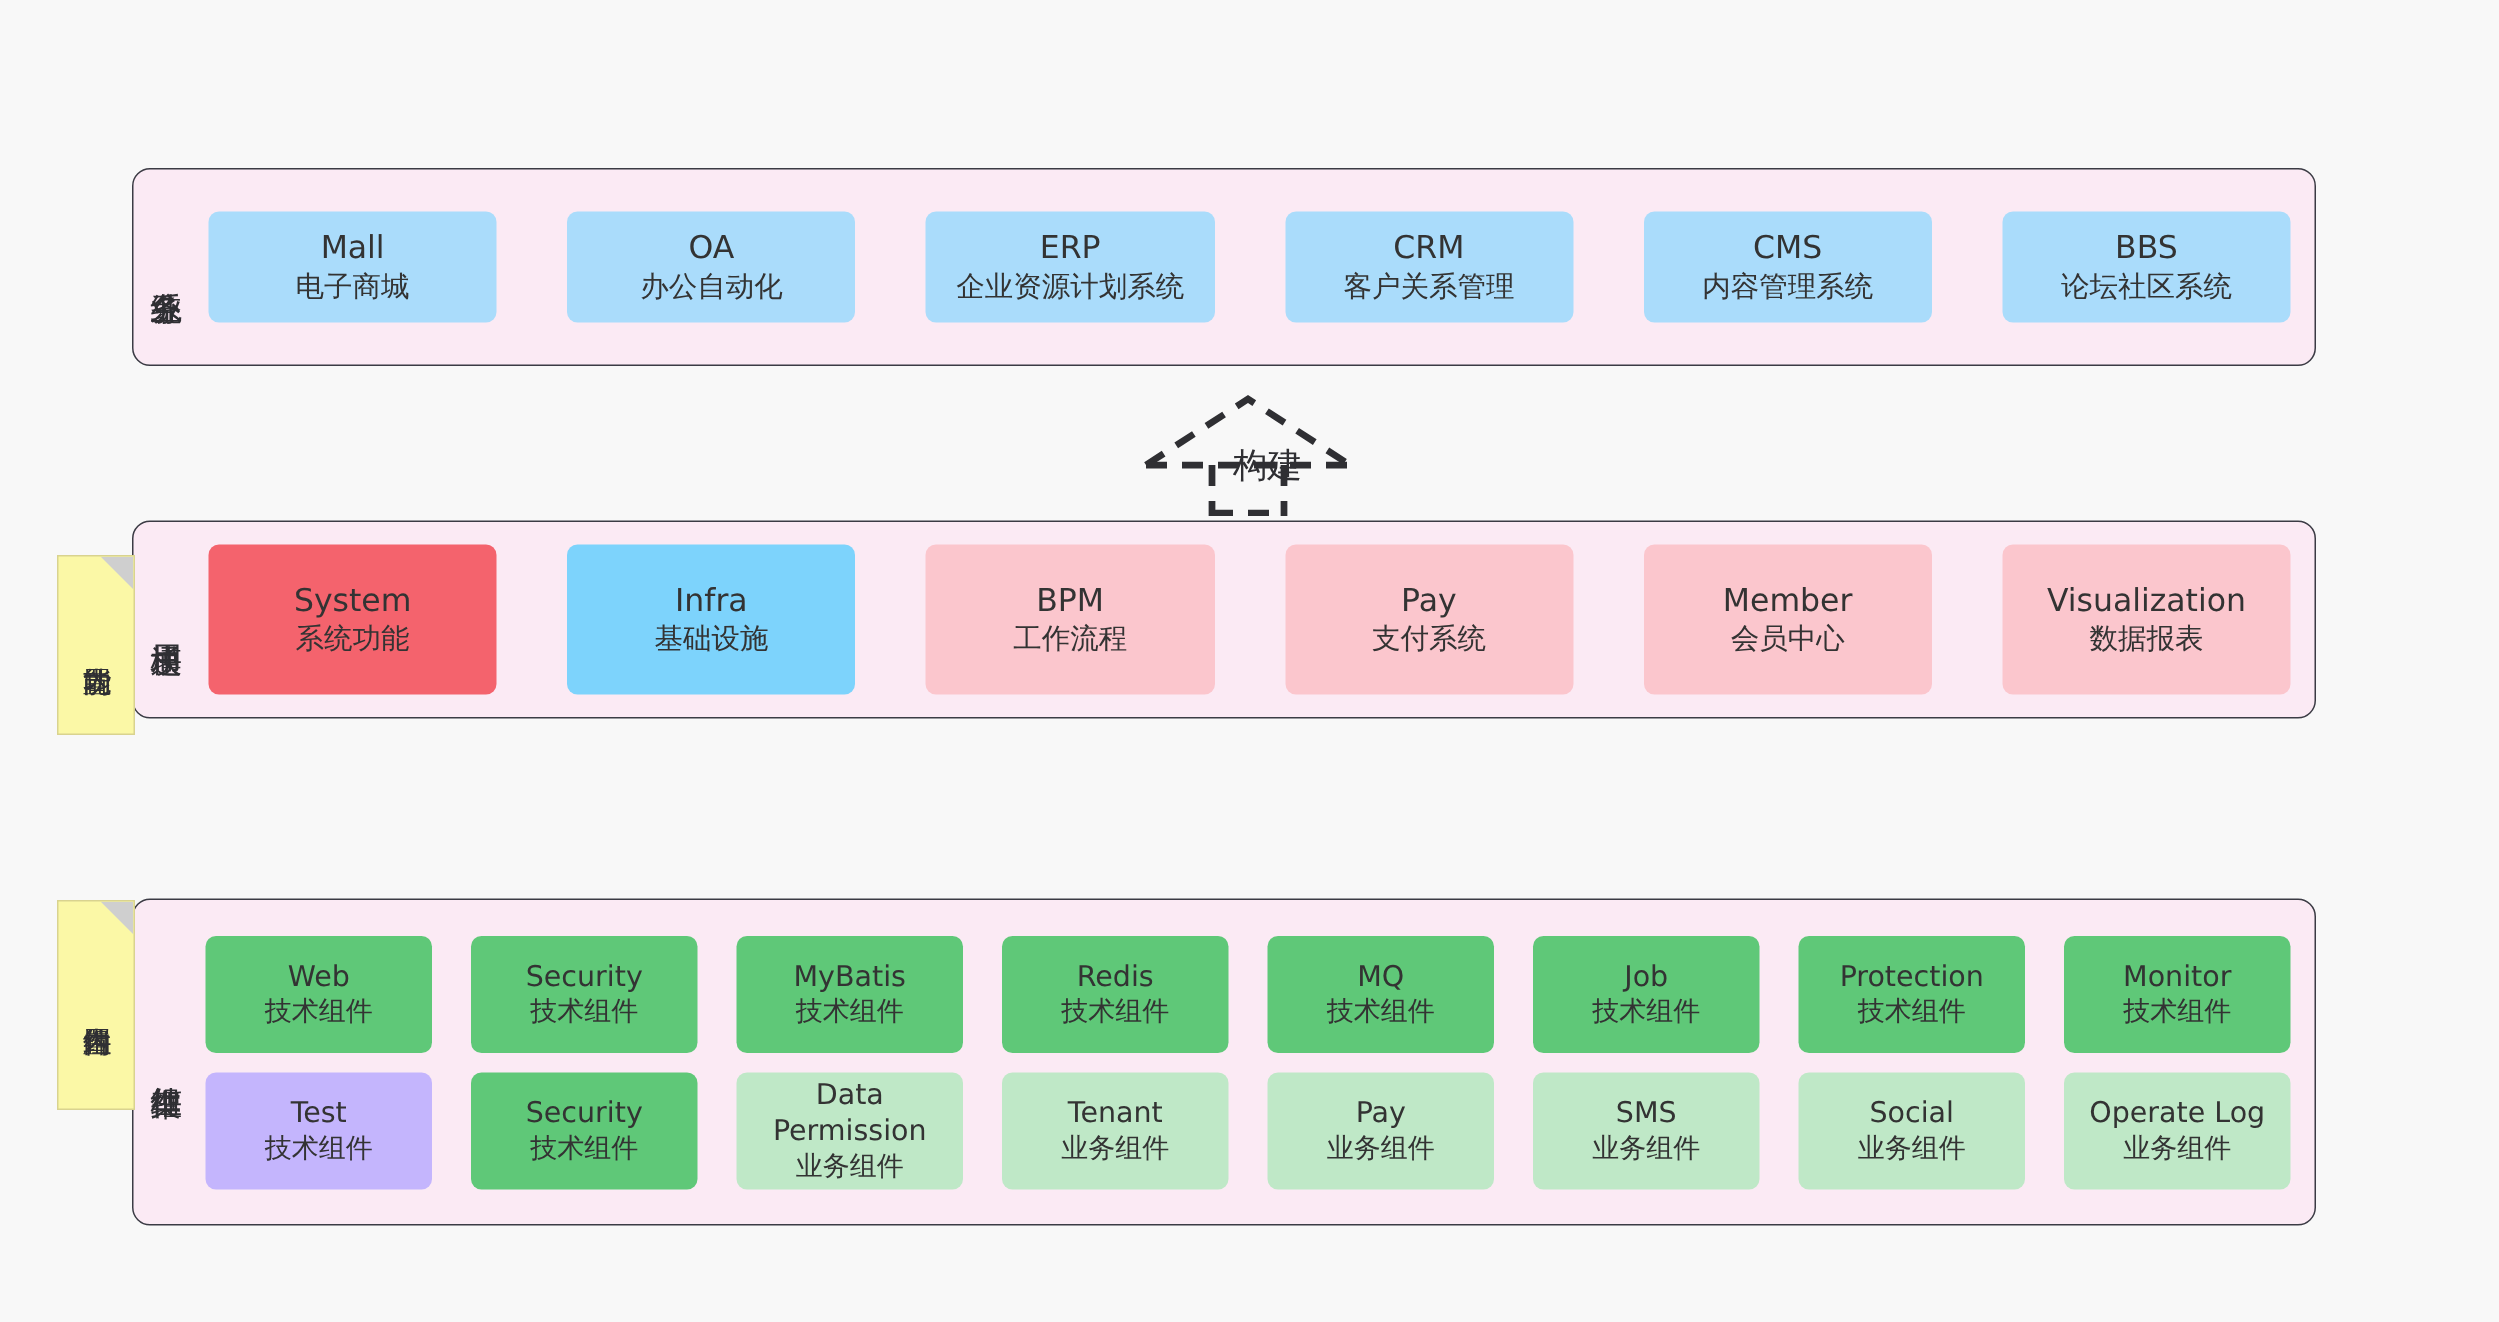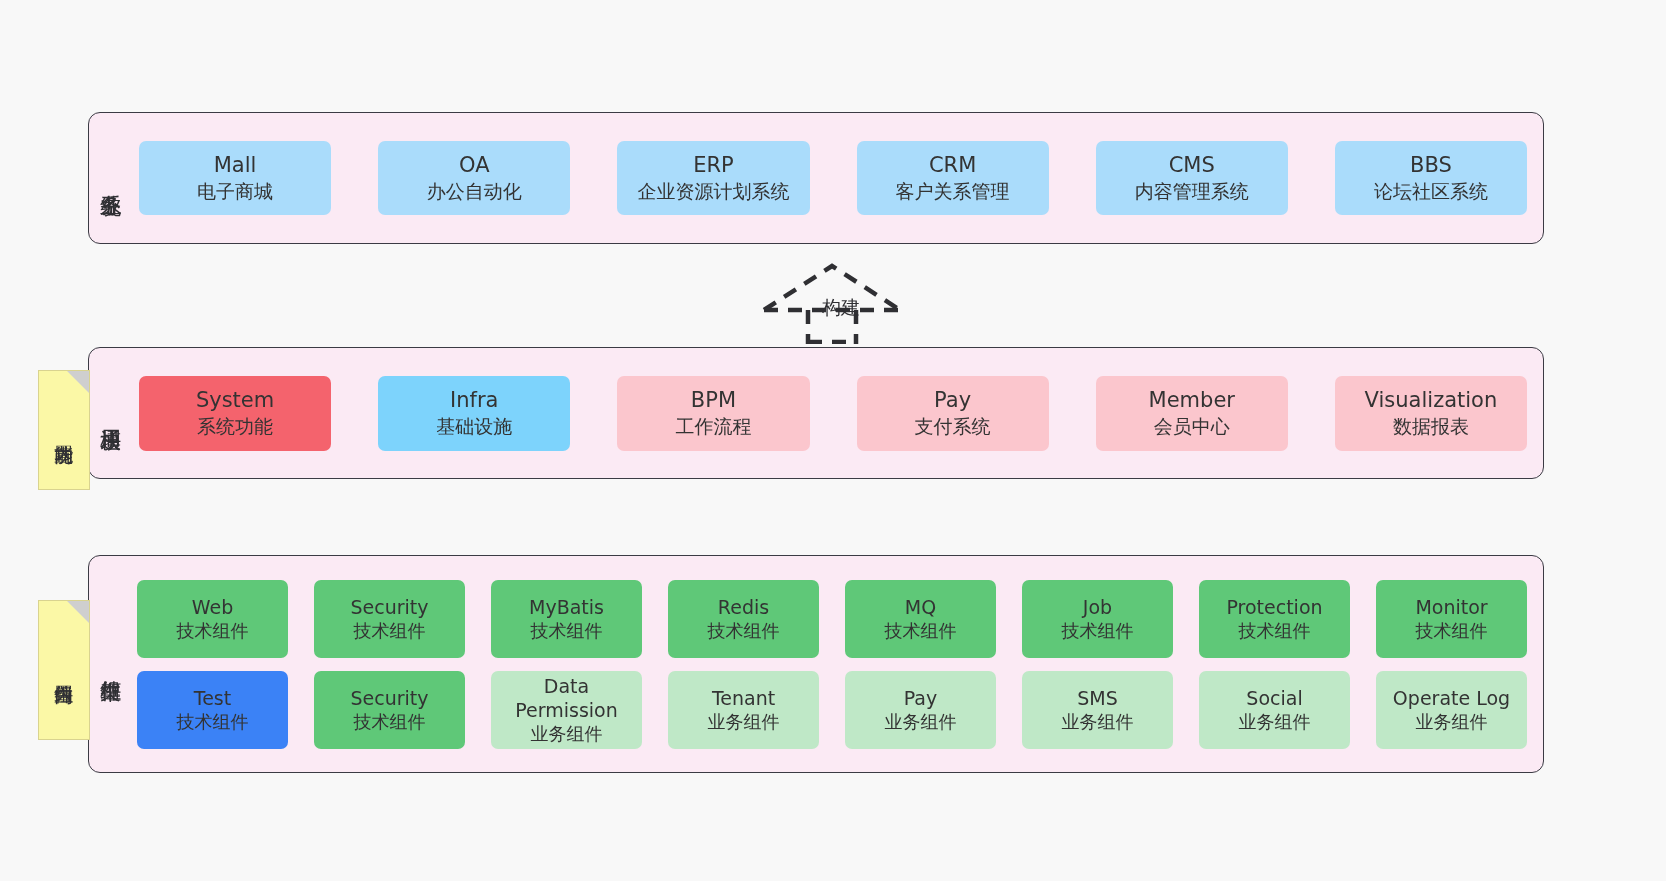--- a/index.html
+++ b/index.html
@@ -99,28 +99,28 @@
   #layer-modules {
     left: 88px;
     top: 347px;
     width: 1456px;
     height: 132px;
   }
   #layer-modules .layer-body { padding-left: 8px; padding-right: 10px; }
   #layer-modules .row { gap: 47px; padding-right: 6px;}
   #layer-modules .card {
     flex: 1 1 0;
-    height: 75px;
+    height: 100px;
     text-align: center;
   }
 
   
   #layer-framework {
     left: 88px;
-    top: 555px;
+    top: 599px;
     width: 1456px;
     height: 218px;
   }
   #layer-framework .layer-body {
     padding-left: 6px;
     padding-right: 10px;
     gap: 13px;
   }
   #layer-framework .row { gap: 26px; padding-right: 6px; }
   #layer-framework .card {
@@ -154,21 +154,21 @@
     background: #cfcfcf;
     clip-path: polygon(0 0, 100% 100%, 100% 0);
   }
   #note-functions { left: 38px; top: 370px; width: 52px; height: 120px; }
   #note-components { left: 38px; top: 600px; width: 52px; height: 140px; }
 
   
   .arrow-wrap { position: absolute; }
   .arrow-label {
     position: absolute;
-    font-size: 19px;
+    font-size: 23px;
     color: #2f2f33;
     background: transparent;
     white-space: nowrap;
     user-select: none;
   }
 </style>
 </head>
 <body>
 
 <div class="canvas">
@@ -294,21 +294,21 @@
           <span class="t1">Protection</span>
           <span class="t2">技术组件</span>
         </div>
         <div class="card small" style="background:#5fc878">
           <span class="t1">Monitor</span>
           <span class="t2">技术组件</span>
         </div>
       </div>
 
       <div class="row">
-        <div class="card small" style="background:#3b82f6">
+        <div class="card small" style="background:#c4b5fd">
           <span class="t1">Test</span>
           <span class="t2">技术组件</span>
         </div>
         <div class="card small" style="background:#5fc878">
           <span class="t1">Security</span>
           <span class="t2">技术组件</span>
         </div>
         <div class="card small" style="background:#bfe8c7">
           <span class="t1">Data Permission</span>
           <span class="t2">业务组件</span>

